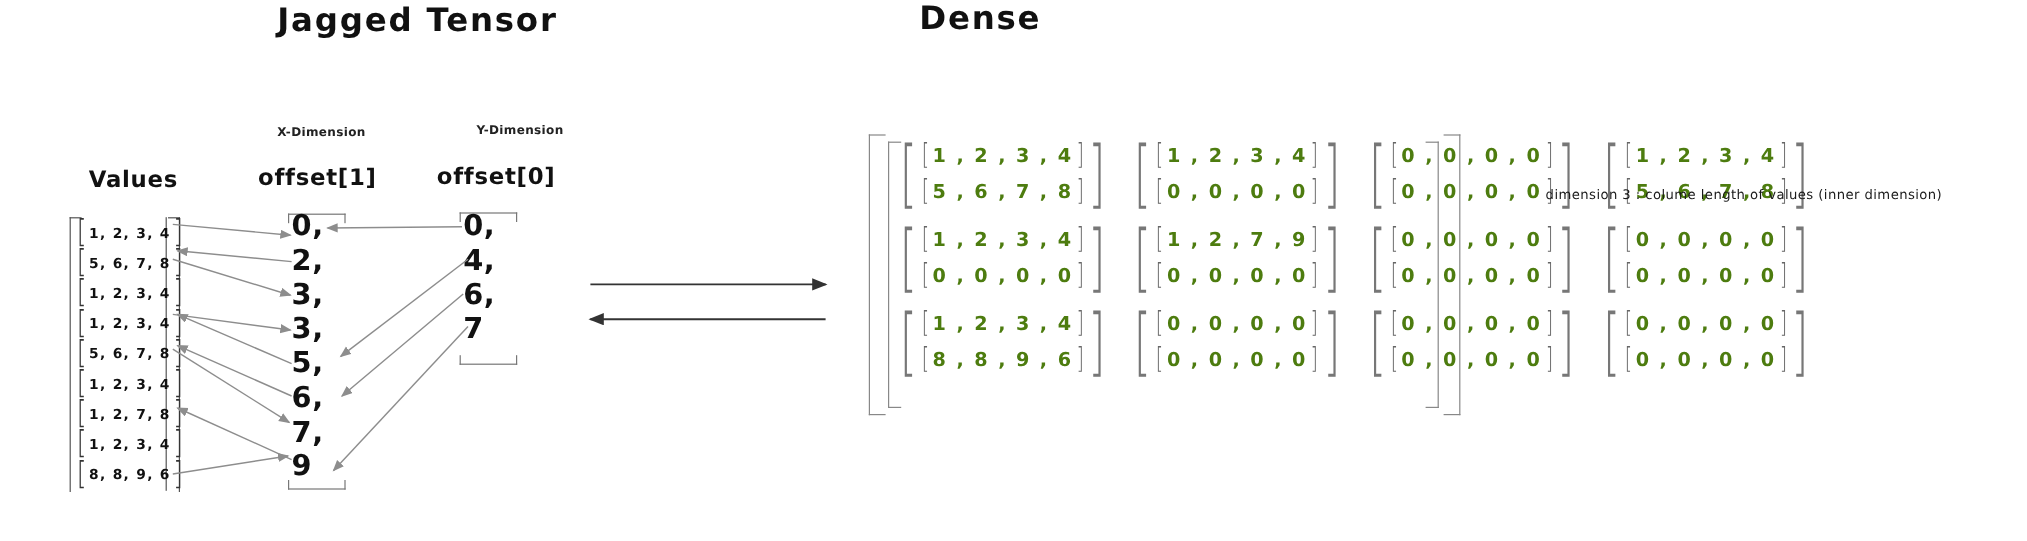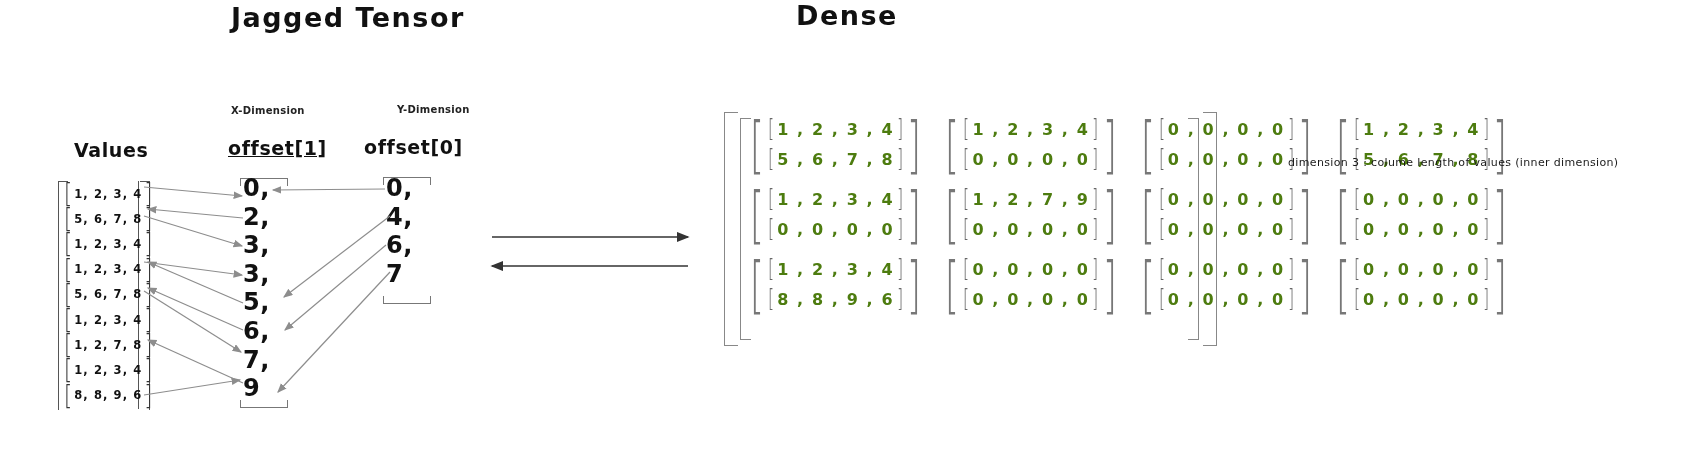--- a/index.html
+++ b/index.html
@@ -20,42 +20,42 @@
   .main-title {
     position: absolute;
     font-family: "DejaVu Sans", sans-serif;
     font-size: 27px;
     font-weight: 700;
     letter-spacing: 1.5px;
     color: #111111;
     white-space: nowrap;
   }
   #title-jagged { left: 193px; top: 2px; margin-left: 38px; }
-  #title-dense  { left: 796px; top: 0px; }
+  #title-dense  { left: 766px; top: 0px; }
 
   
   .col-sublabel {
     position: absolute;
     font-size: 10px;
     font-weight: 600;
     letter-spacing: .3px;
     color: #222;
     white-space: nowrap;
   }
   .col-label {
     position: absolute;
     font-size: 19px;
     font-weight: 700;
     letter-spacing: .6px;
     color: #111;
     white-space: nowrap;
   }
   #lbl-values     { left: 74px;  top: 139px; }
   #sub-x          { left: 231px; top: 105px; }
-  #lbl-offset1    { left: 228px; top: 137px; text-decoration: underline; }
+  #lbl-offset1    { left: 215px; top: 137px; }
   #sub-y          { left: 397px; top: 104px; }
   #lbl-offset0    { left: 364px; top: 136px; }
 
   
   #values-col {
     position: absolute;
     left: 64px;
     top: 181px;
     width: 86px;
   }

